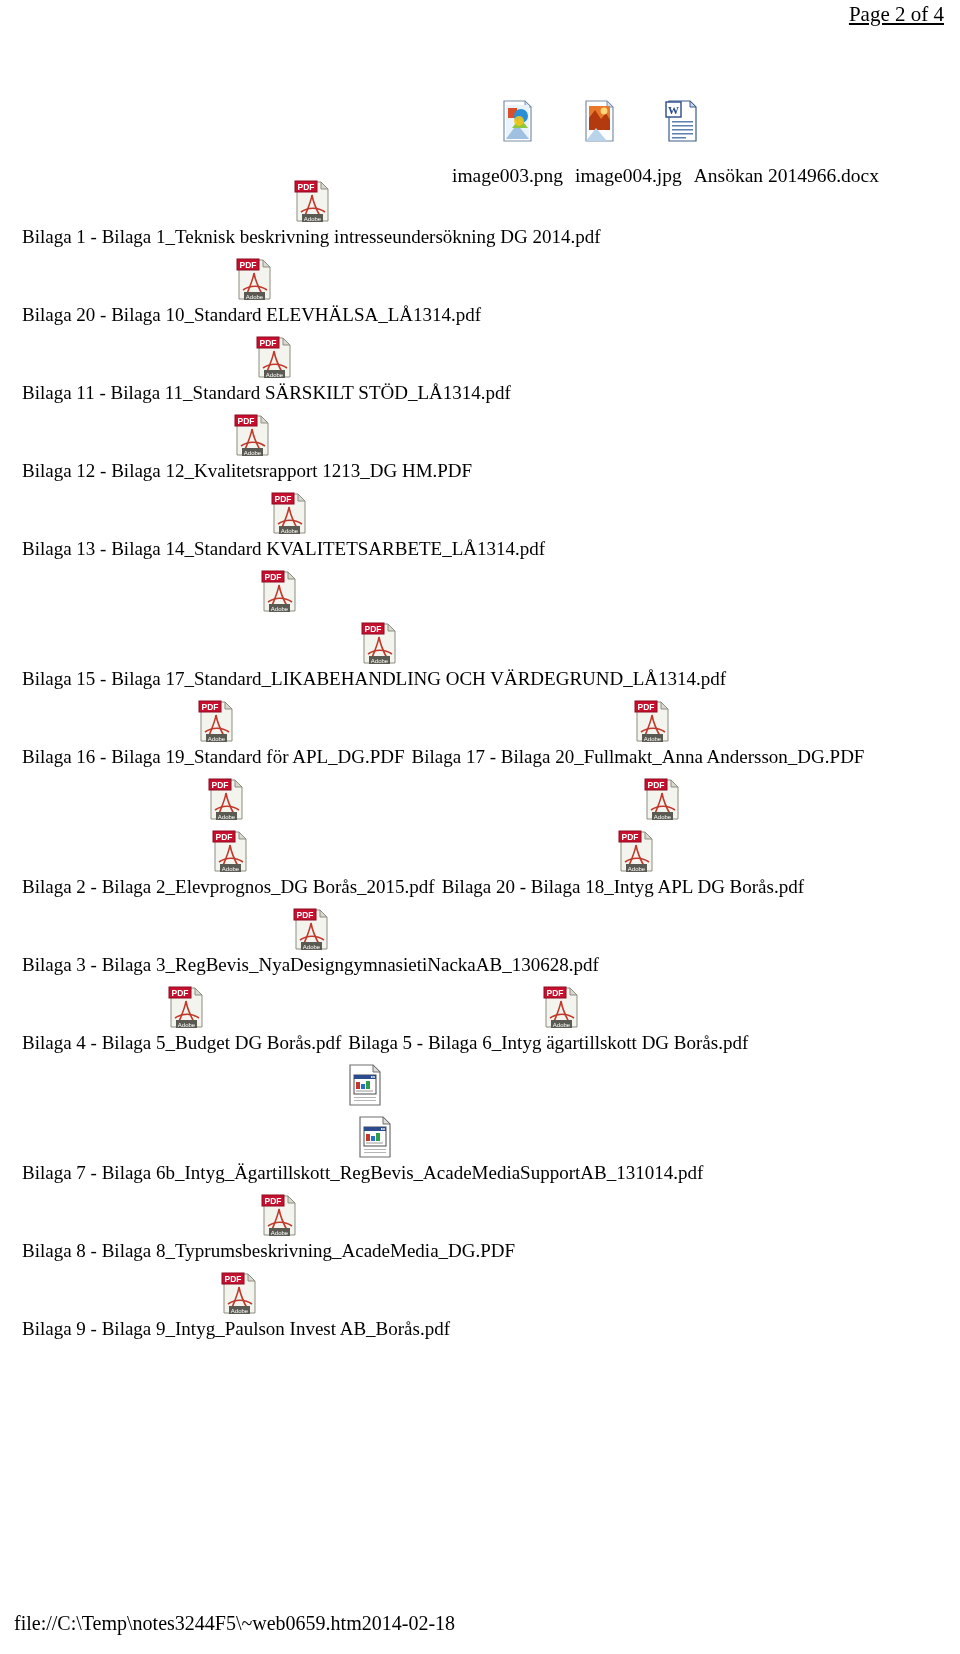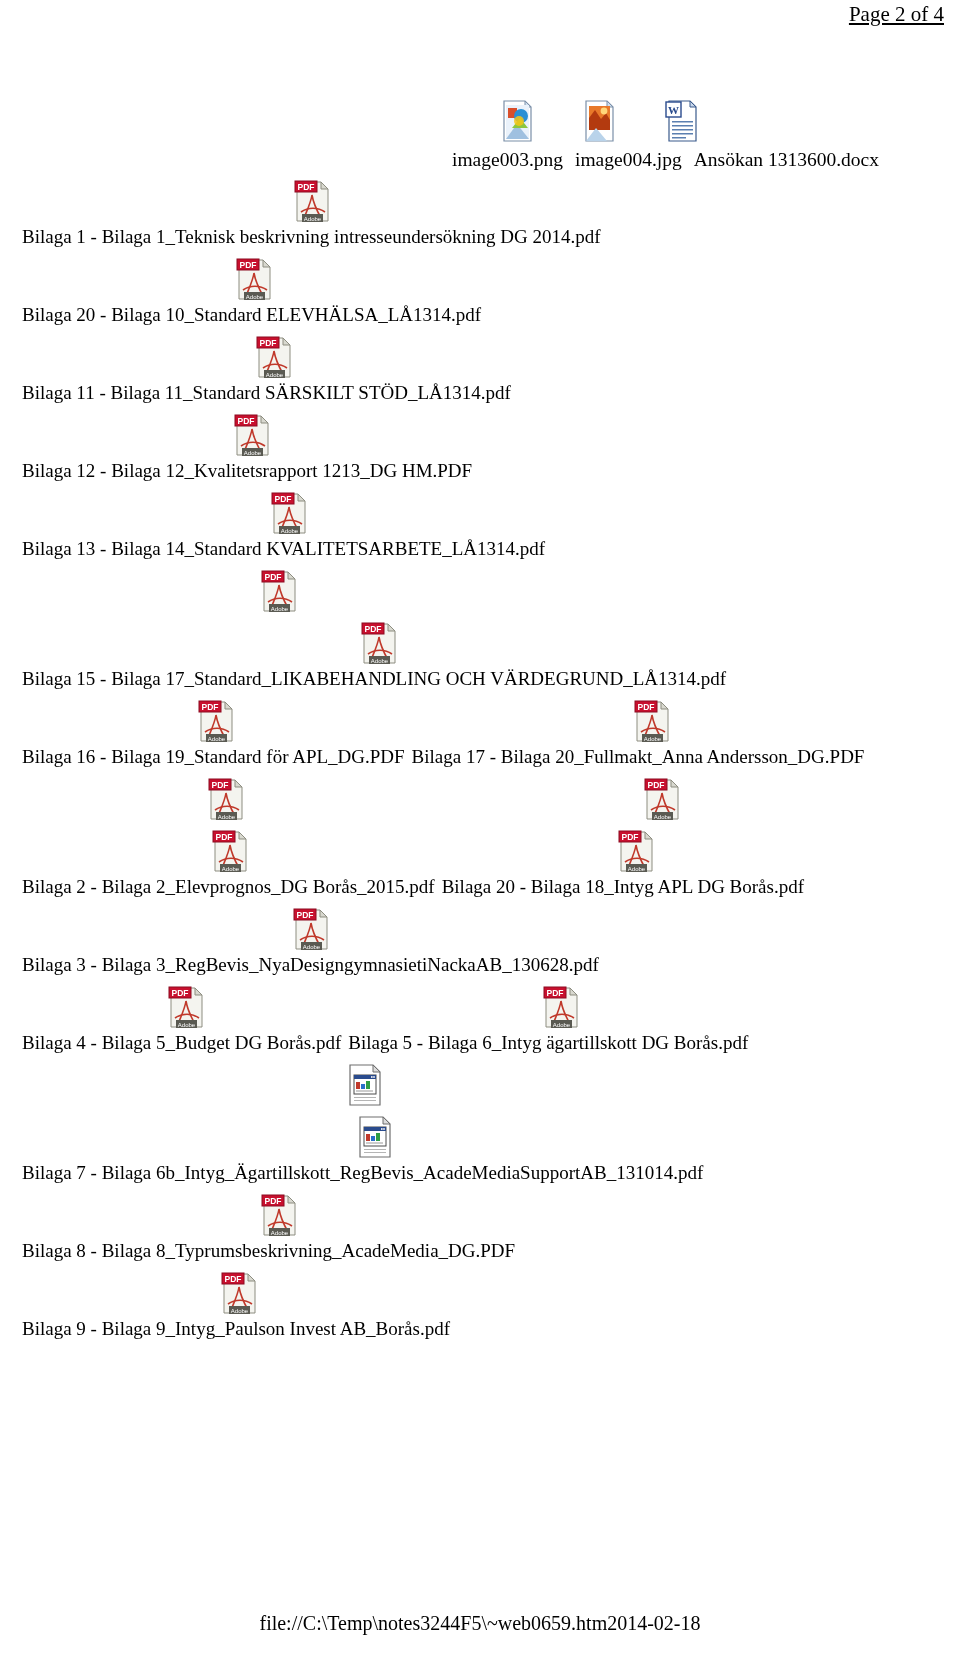--- a/index.html
+++ b/index.html
@@ -42,21 +42,21 @@
     align-items: flex-end;
     gap: 44px;
     padding-left: 46px;
     height: 48px;
   }
   .top-labels {
     display: flex;
     gap: 12px;
     font-size: 19.5px;
     line-height: 24px;
-    margin-top: 4px;
+    margin-top: 20px;
     white-space: nowrap;
   }
 
   
   .rows {
     position: absolute;
     top: 172px;
     left: 16px;
     width: 856px;
   }
@@ -92,21 +92,21 @@
 
   
   .page-footer {
     position: absolute;
     bottom: 18px;
     left: 0;
     width: 960px;
     padding: 0 14px;
     box-sizing: border-box;
     display: flex;
-    justify-content: center;
+    justify-content: flex-start;
     font-size: 20px;
     line-height: 26px;
   }
 </style>
 </head>
 <body>
 
 <div class="page-header">
   <span>Page 2 of 4</span>
 </div>
@@ -150,21 +150,21 @@
         <rect x="10" y="31" width="21" height="1.5"></rect>
         <rect x="10" y="35" width="21" height="1.5"></rect>
         <rect x="10" y="39" width="14" height="1.5"></rect>
       </g>
     </svg>
   </span></span>
     </div>
   <div class="top-labels" id="top-labels">
       <span>image003.png</span>
       <span>image004.jpg</span>
-      <span>Ansökan 1313600.docx</span>
+      <span>Ansökan 2014966.docx</span>
     </div>
 </div>
 
 <div class="rows" id="rows">
     <div class="att-row">
       <div class="icon-line">
         <span class="icon-holder" style="left: 278px;">
   <span class="icon">
     <svg width="38" height="46" viewBox="0 0 38 46">
       <polygon points="3,4 27,4 34,11 34,43 3,43" fill="#f4f4ef" stroke="#8d8d80" stroke-width="1"></polygon>

